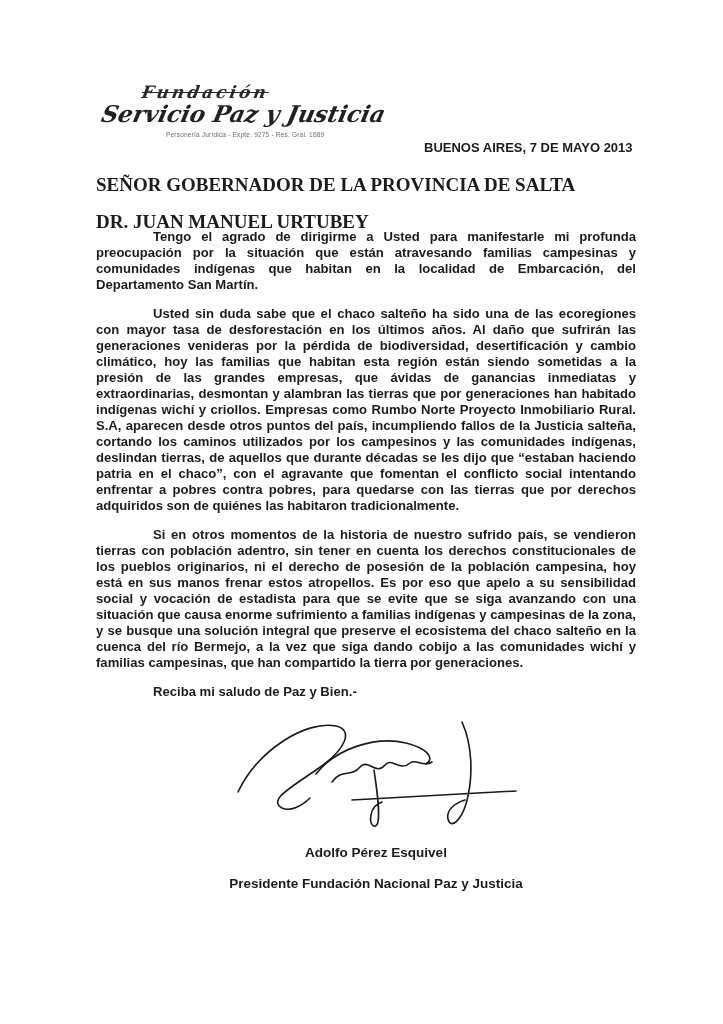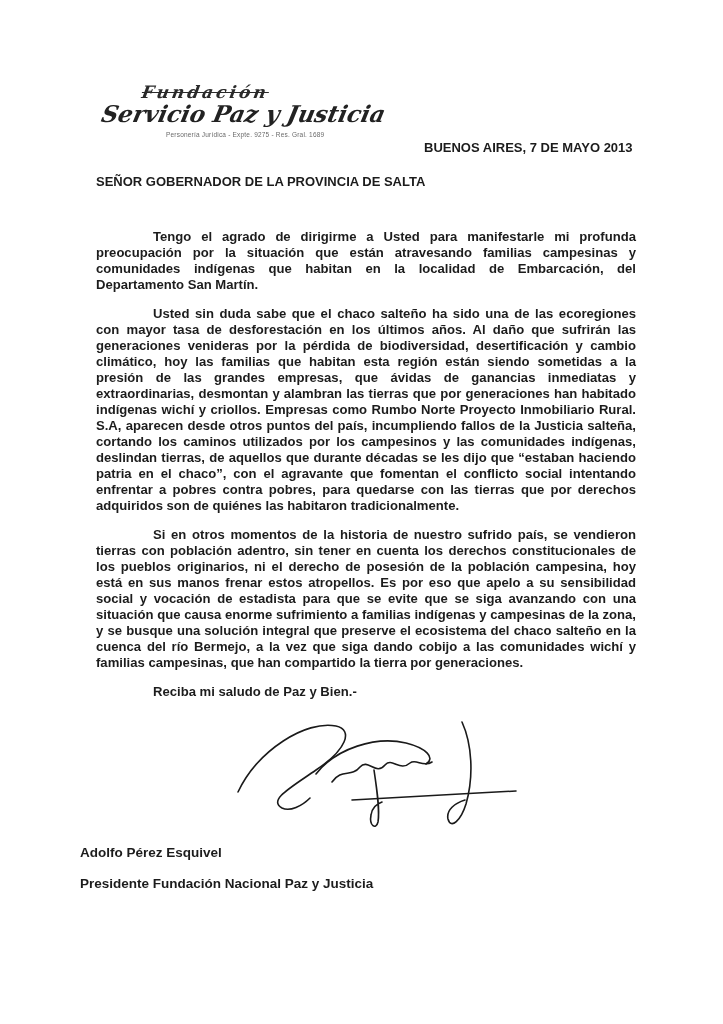--- a/index.html
+++ b/index.html
@@ -57,24 +57,25 @@
     top: 140px;
     font-size: 13px;
     font-weight: bold;
     white-space: nowrap;
   }
 
   
   .recipient { position: absolute; left: 96px; top: 174px; width: 540px; }
   .recipient-line {
     display: block;
-    font-size: 13px;
+    font-size: 19px;
     font-weight: bold;
     margin-bottom: 15px;
     white-space: nowrap;
+    font-family: Liberation Serif, serif;
   }
 
   
   .letter-body {
     position: absolute;
     left: 96px;
     top: 229px;
     width: 540px;
     font-size: 13.1px;
     font-weight: bold;
@@ -82,21 +83,21 @@
     text-align: justify;
   }
   .letter-body p { margin: 0 0 13px 0; text-indent: 57px; }
   .closing-line { text-indent: 57px; font-size: 13.1px; font-weight: bold; margin-top: 2px; }
 
   
   .signature-wrap { position: absolute; left: 224px; top: 716px; width: 296px; height: 122px; }
   .signature-wrap svg { width: 100%; height: 100%; }
 
   
-  .sign-off { position: absolute; left: 80px; top: 845px; width: 560px; }
+  .sign-off { position: absolute; left: 96px; top: 845px; width: 560px; text-align: center; }
   .sign-off-line {
     display: block;
     font-size: 13.5px;
     font-weight: bold;
     margin-bottom: 16px;
     white-space: nowrap;
   }
 </style>
 </head>
 <body>
@@ -106,20 +107,21 @@
   <div class="logo">
     <span class="logo-line1">Fundación</span>
     <span class="logo-line2">Servicio Paz y Justicia</span>
     <span class="logo-line3">Personería Jurídica - Expte. 9275 - Res. Gral. 1689</span>
   </div>
 
   <div class="date-line">BUENOS AIRES,  7 DE MAYO 2013</div>
 
   <div class="recipient">
     <span class="recipient-line">SEÑOR GOBERNADOR DE LA PROVINCIA DE SALTA</span>
+    <span class="recipient-line">DR. JUAN MANUEL URTUBEY</span>
   </div>
 
   <div class="letter-body">
     <p>Tengo el agrado de dirigirme a Usted para manifestarle mi profunda preocupación por la situación que están atravesando familias campesinas  y comunidades indígenas que habitan en la localidad de Embarcación, del Departamento San Martín.</p>
     <p>Usted sin duda sabe que el chaco salteño ha sido una de las ecoregiones con mayor tasa de desforestación en los últimos años.  Al daño que sufrirán las generaciones venideras por la pérdida de biodiversidad, desertificación y cambio climático, hoy las familias que habitan esta región están siendo sometidas a la presión de las grandes empresas, que ávidas de ganancias inmediatas y extraordinarias, desmontan y alambran las tierras que por generaciones han habitado indígenas wichí y criollos.  Empresas como Rumbo Norte Proyecto Inmobiliario Rural. S.A, aparecen desde otros puntos del país, incumpliendo fallos de la Justicia salteña, cortando los caminos utilizados por los campesinos y las comunidades indígenas, deslindan tierras, de aquellos que durante décadas se les dijo que “estaban haciendo patria en el chaco”, con el agravante que fomentan el conflicto social intentando enfrentar a pobres contra pobres, para quedarse con las tierras que por derechos adquiridos son de quiénes las habitaron tradicionalmente.</p>
     <p>Si en otros momentos de la historia de nuestro sufrido país, se vendieron tierras con población adentro, sin tener en cuenta los derechos constitucionales de los pueblos originarios, ni el derecho de posesión de la población campesina, hoy está en sus manos frenar estos atropellos. Es por eso que apelo a su sensibilidad social y vocación de estadista para que se evite que se siga avanzando con una situación que causa enorme sufrimiento a familias indígenas y campesinas de la zona, y se busque  una solución integral que preserve el ecosistema del chaco salteño en la cuenca del río Bermejo,  a la vez que siga dando cobijo a las comunidades   wichí y familias campesinas, que han compartido la tierra por generaciones.</p>
     <div class="closing-line">Reciba mi saludo de Paz y Bien.-</div>
   </div>
 
   <div class="signature-wrap">

